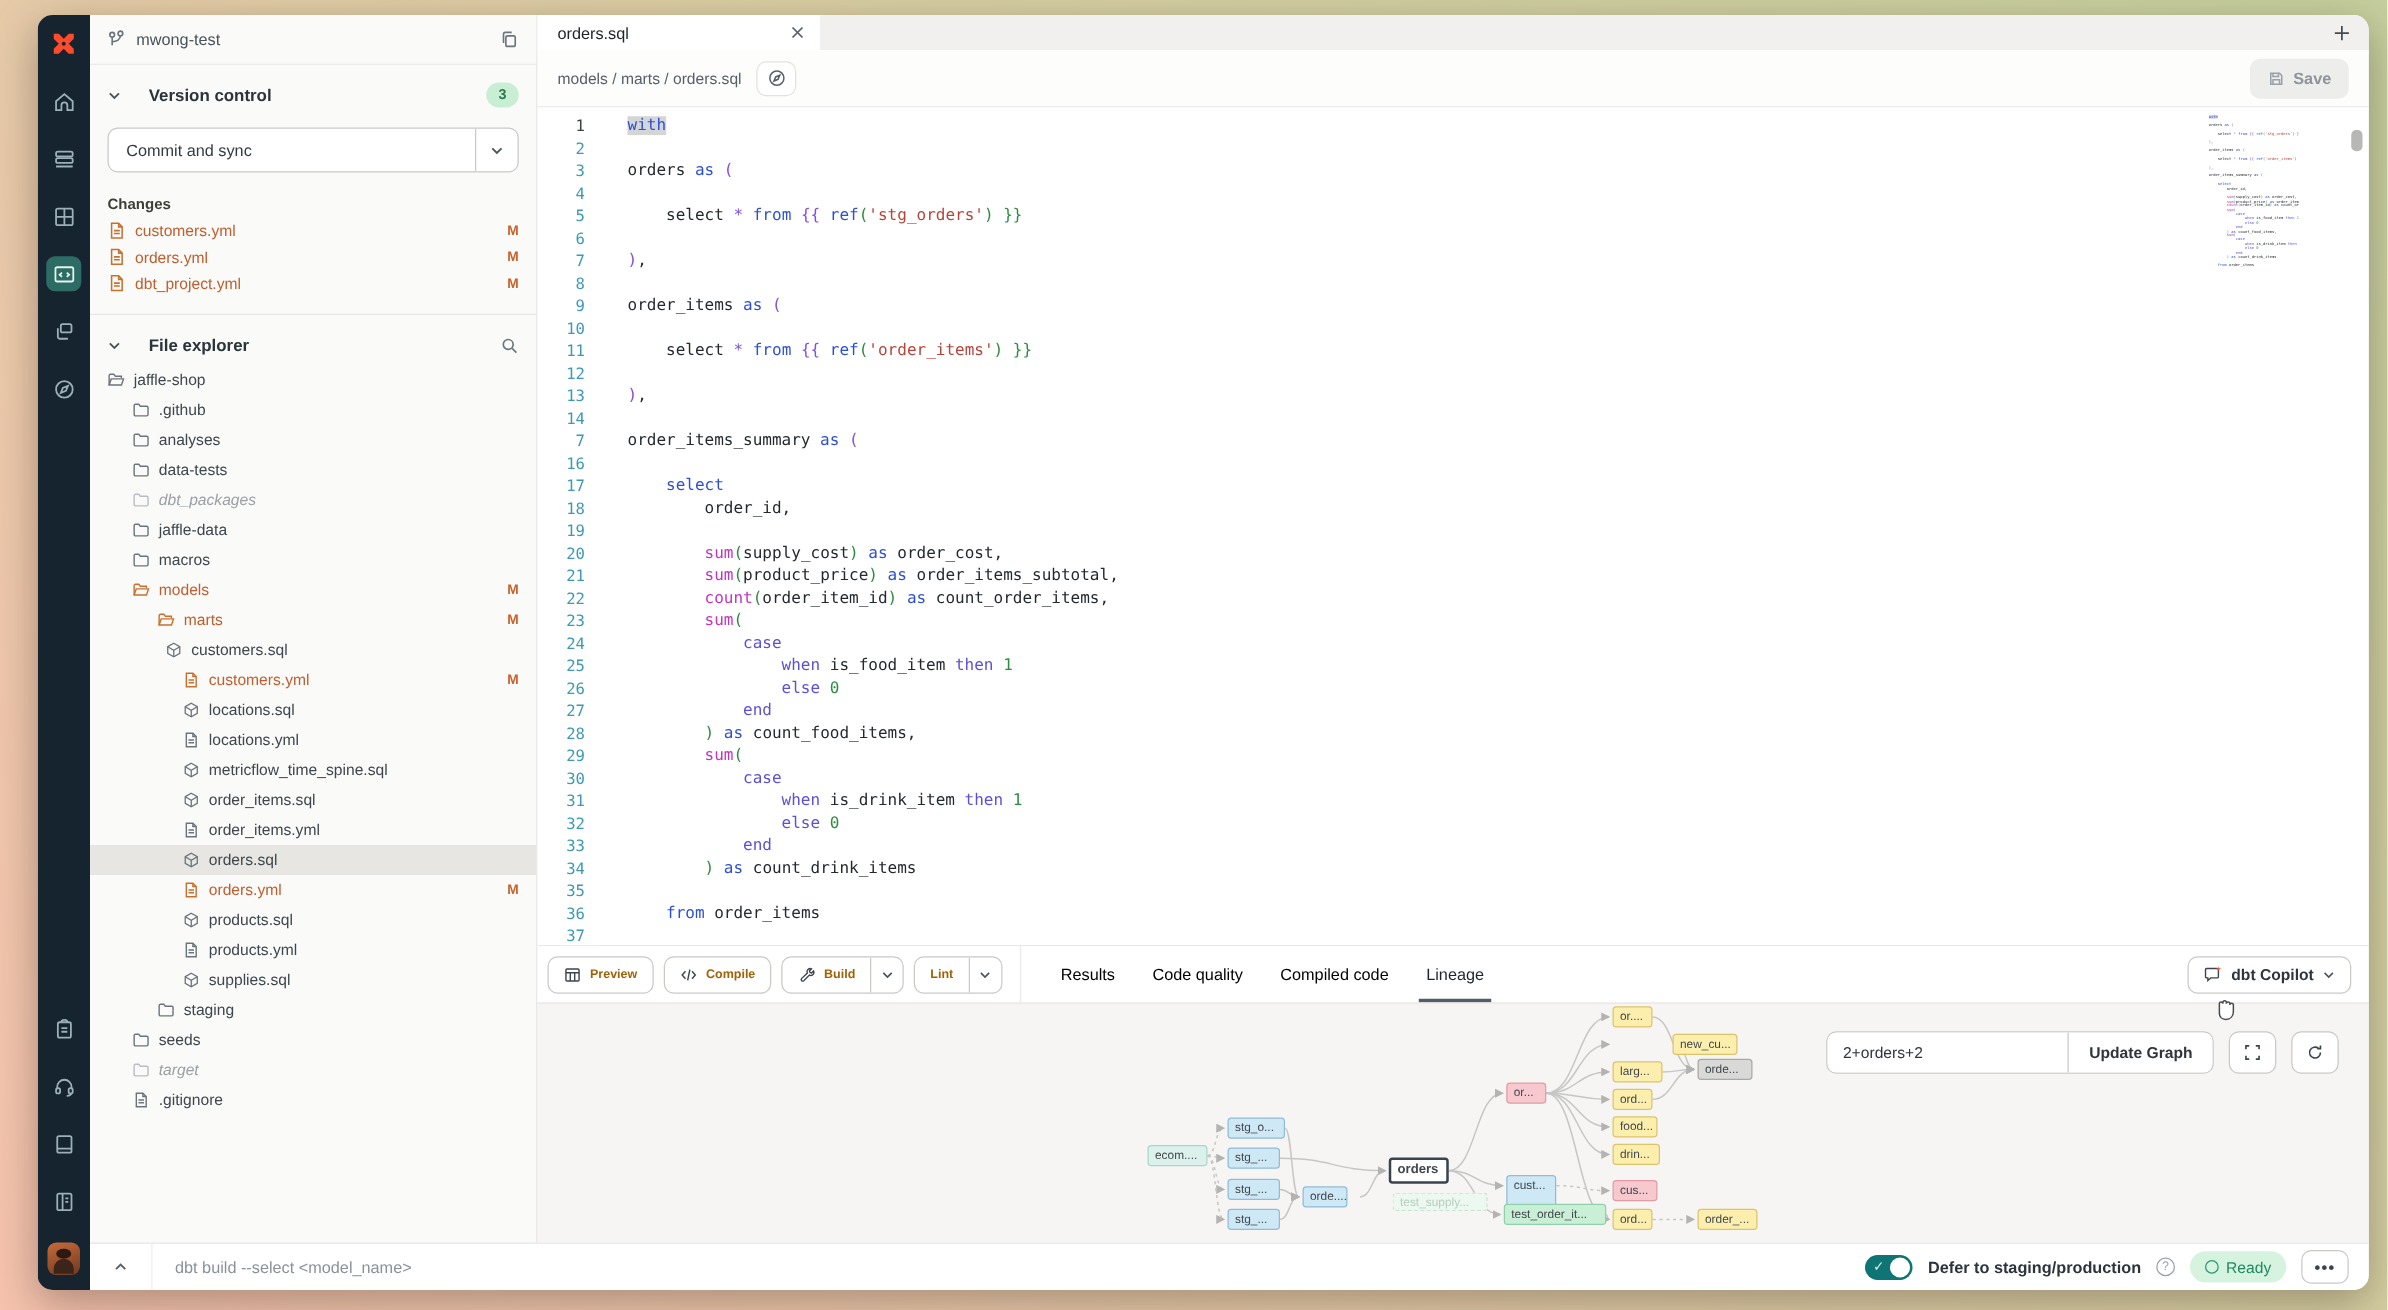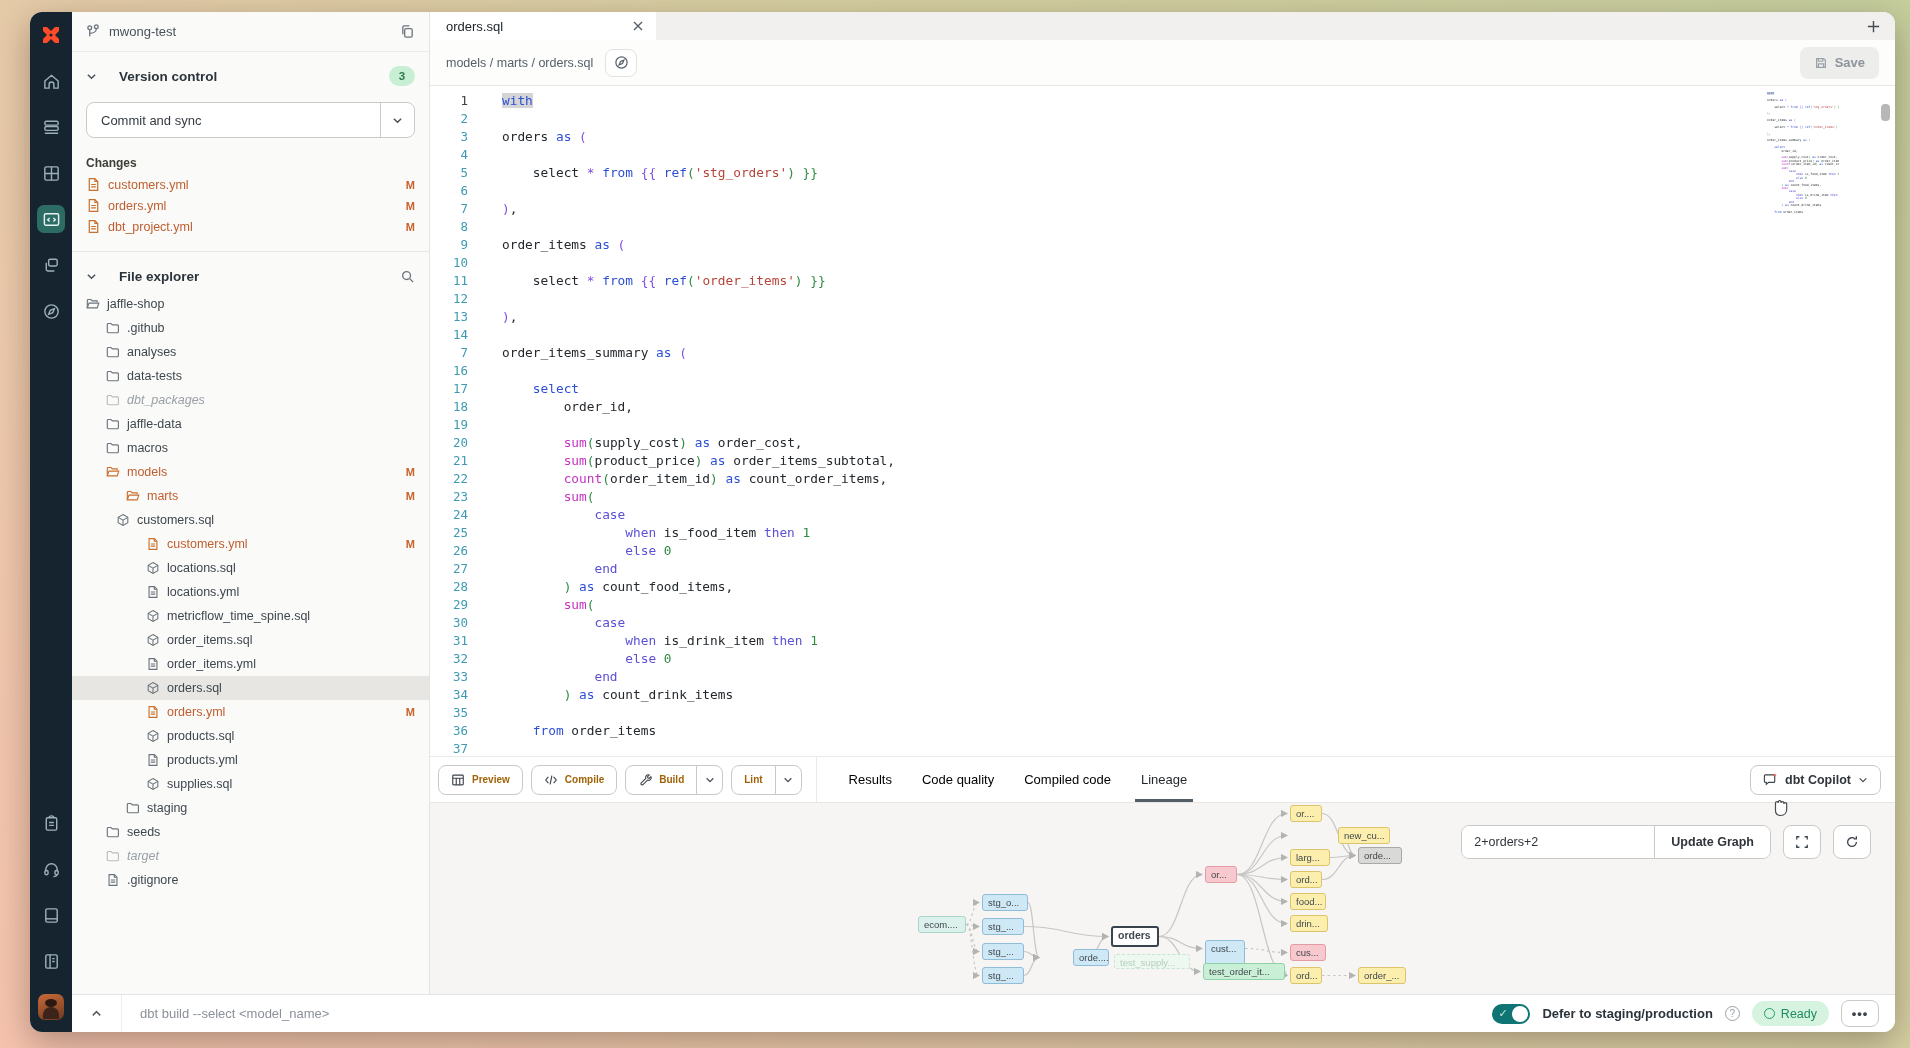--- a/index.html
+++ b/index.html
@@ -435,21 +435,21 @@
               <div class="tree-row changed" style="padding-left: 54px;">
                 <span style="display: flex;">
                   <svg viewBox="0 0 16 16" fill="none" stroke-width="1.3" style="width: 14px; height: 14px;">
                     <path d="M1.5 12.5 V4 a1.2 1.2 0 0 1 1.2 -1.2 h3 l1.5 1.7 h5.5 v1.6"></path>
                     <path d="M1.5 12.5 L3.4 7 h11.2 l-1.8 5.5 Z"></path>
                   </svg>
                 </span>
                 <span>marts</span>
                 <span class="m-badge">M</span>
               </div>
-              <div class="tree-row" style="padding-left: 44px;">
+              <div class="tree-row" style="padding-left: 60px;">
                 <span style="display: flex;">
                   <svg viewBox="0 0 16 16" fill="none" stroke-width="1.2" style="width: 14px; height: 14px;">
                     <path d="M8 1.8 L13.5 5 v6 L8 14.2 L2.5 11 V5 Z"></path>
                     <path d="M2.5 5 L8 8.2 L13.5 5 M8 8.2 V14.2"></path>
                   </svg>
                 </span>
                 <span>customers.sql</span>
               </div>
               <div class="tree-row changed" style="padding-left: 74px;">
                 <span style="display: flex;">
@@ -792,21 +792,21 @@
               <svg width="24" height="24" viewBox="0 0 24 24">
                   <path d="M7.5 12 V8 a1.4 1.4 0 0 1 2.8 0 V7 a1.4 1.4 0 0 1 2.8 0 v1 a1.4 1.4 0 0 1 2.8 0 v1 a1.4 1.4 0 0 1 2.8 0 v5 c0 3.8-2.3 6.5-6 6.5 -3.4 0-5.2-2.2-5.2-5 Z" fill="#fff" stroke="#4a4a4a" stroke-width="1.2"></path>
                 </svg>
             </div>
             <div id="graph-nodes">
                 <div class="lnode cyan" style="left: 488px; top: 113px; width: 48px; height: 17px;">ecom....</div>
                 <div class="lnode blue" style="left: 552px; top: 91px; width: 46px; height: 17px;">stg_o...</div>
                 <div class="lnode blue" style="left: 552px; top: 115px; width: 42px; height: 17px;">stg_...</div>
                 <div class="lnode blue" style="left: 552px; top: 140px; width: 42px; height: 17px;">stg_...</div>
                 <div class="lnode blue" style="left: 552px; top: 164px; width: 42px; height: 17px;">stg_...</div>
-                <div class="lnode blue" style="left: 612px; top: 146px; width: 36px; height: 17px; margin-left: 31px;">orde....</div>
+                <div class="lnode blue" style="left: 612px; top: 146px; width: 36px; height: 17px;">orde....</div>
                 <div class="lnode focus" style="left: 681px; top: 123px; width: 48px; height: 21px;">orders</div>
                 <div class="lnode ghost" style="left: 684px; top: 151px; width: 76px; height: 15px;">test_supply...</div>
                 <div class="lnode pink" style="left: 775px; top: 63px; width: 32px; height: 17px;">or...</div>
                 <div class="lnode blue" style="left: 775px; top: 137px; width: 40px; height: 32px;">cust...</div>
                 <div class="lnode green" style="left: 773px; top: 160px; width: 82px; height: 17px;">test_order_it...</div>
                 <div class="lnode yellow" style="left: 860px; top: 2px; width: 32px; height: 17px;">or....</div>
                 <div class="lnode yellow" style="left: 860px; top: 24px; width: 52px; height: 17px; margin-left: 48px;">new_cu...</div>
                 <div class="lnode yellow" style="left: 860px; top: 46px; width: 40px; height: 17px;">larg...</div>
                 <div class="lnode yellow" style="left: 860px; top: 68px; width: 32px; height: 17px;">ord...</div>
                 <div class="lnode yellow" style="left: 860px; top: 90px; width: 36px; height: 17px;">food...</div>

